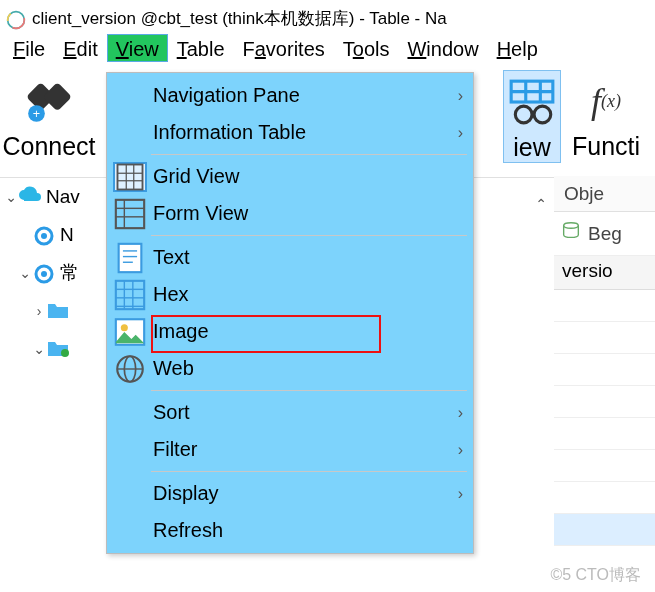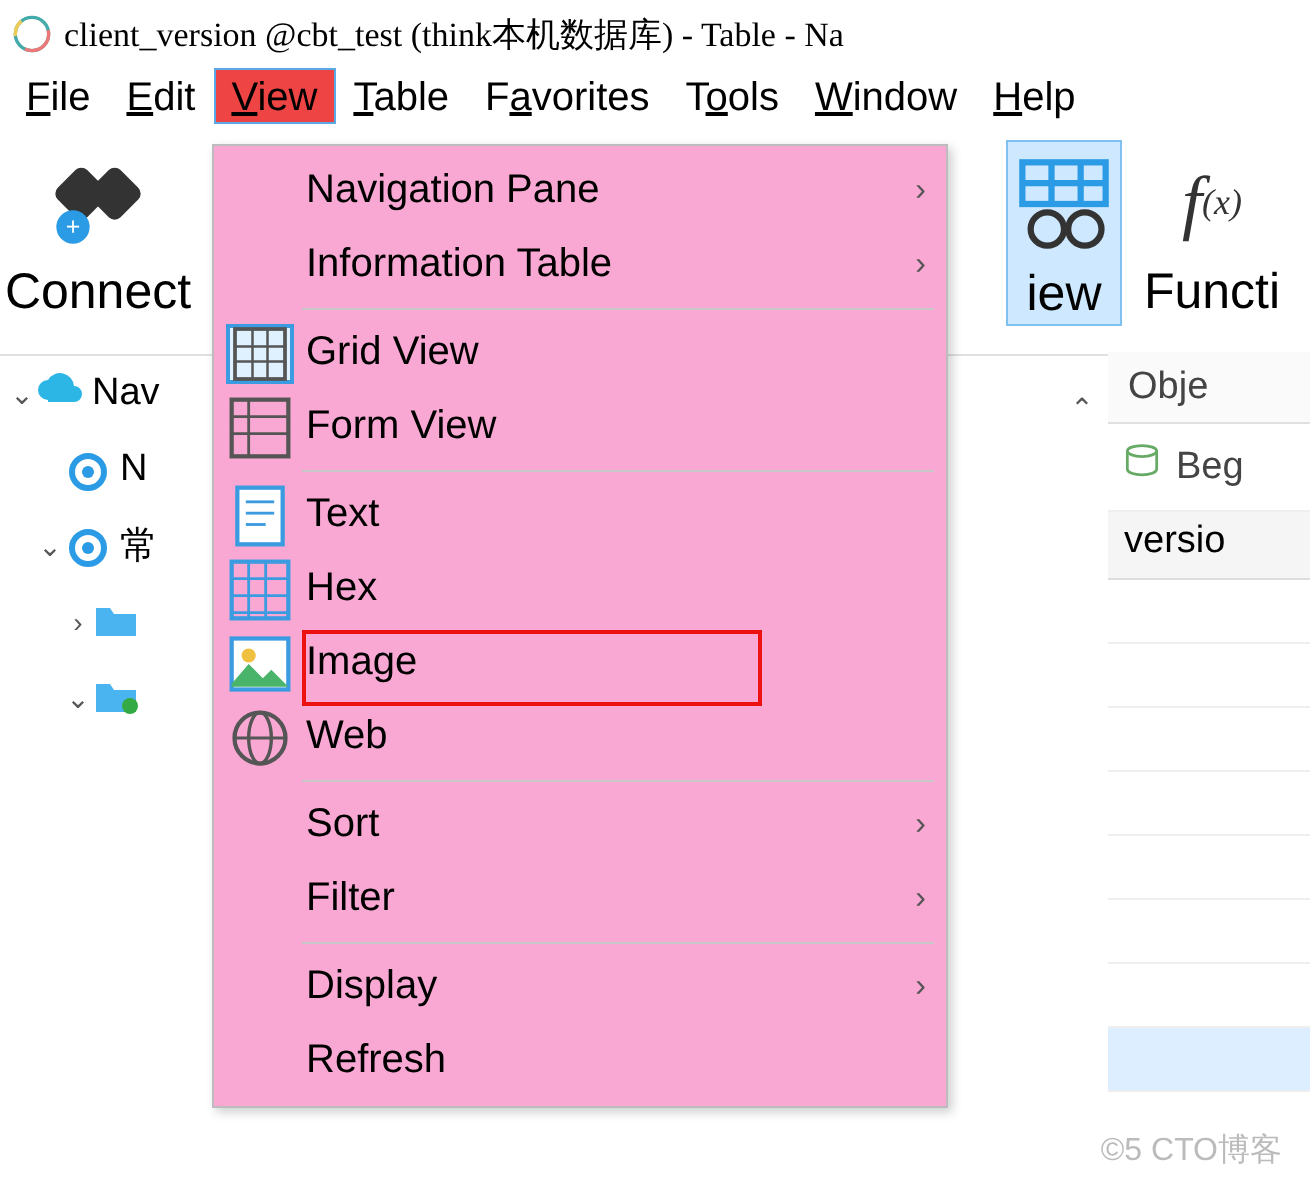--- a/index.html
+++ b/index.html
@@ -9,42 +9,41 @@
     color: #000;
     background: #fff;
     width: 655px;
     height: 592px;
     overflow: hidden;
     position: relative;
   }
   
   .title-bar {
     display: flex;
-    align-items: center;
+    align-items: flex-end;
     padding: 4px 6px 2px 6px;
     height: 32px;
-    font-family: Liberation Serif, serif;
   }
   .title-bar .app-logo {
     width: 20px; height: 20px; margin-right: 6px;
   }
   .title-bar .title-text { font-size: 17px; }
   
   .menu-bar {
     display: flex;
     padding: 2px 4px 6px 4px;
     height: 36px;
   }
   .menu-item {
     padding: 4px 9px;
     font-size: 20px;
     cursor: default;
   }
   .menu-item.active {
-    background: #ef4444;
+    background: #22c55e;
     border: 1px solid #5aa9e6;
     padding: 3px 8px;
   }
   .mn { text-decoration: underline; }
   
   .toolbar {
     display: flex;
     align-items: flex-start;
     padding: 2px 4px;
     height: 110px;
@@ -78,21 +77,21 @@
   .tree-row .disclosure { width: 14px; text-align: center; color: #555; font-size: 14px; }
   .tree-row .tree-icon { width: 24px; height: 22px; margin-right: 4px; }
   .indent-1 { padding-left: 14px; }
   .indent-2 { padding-left: 28px; }
   
   .dropdown {
     position: absolute;
     left: 106px;
     top: 72px;
     width: 368px;
-    background: #f9a8d4;
+    background: #7dd3fc;
     border: 1px solid #bcbcbc;
     box-shadow: 2px 2px 5px rgba(0,0,0,0.2);
     padding: 4px 2px;
   }
   .dd-item {
     display: flex;
     align-items: center;
     height: 37px;
     padding: 0 8px 0 4px;
     font-size: 20px;

